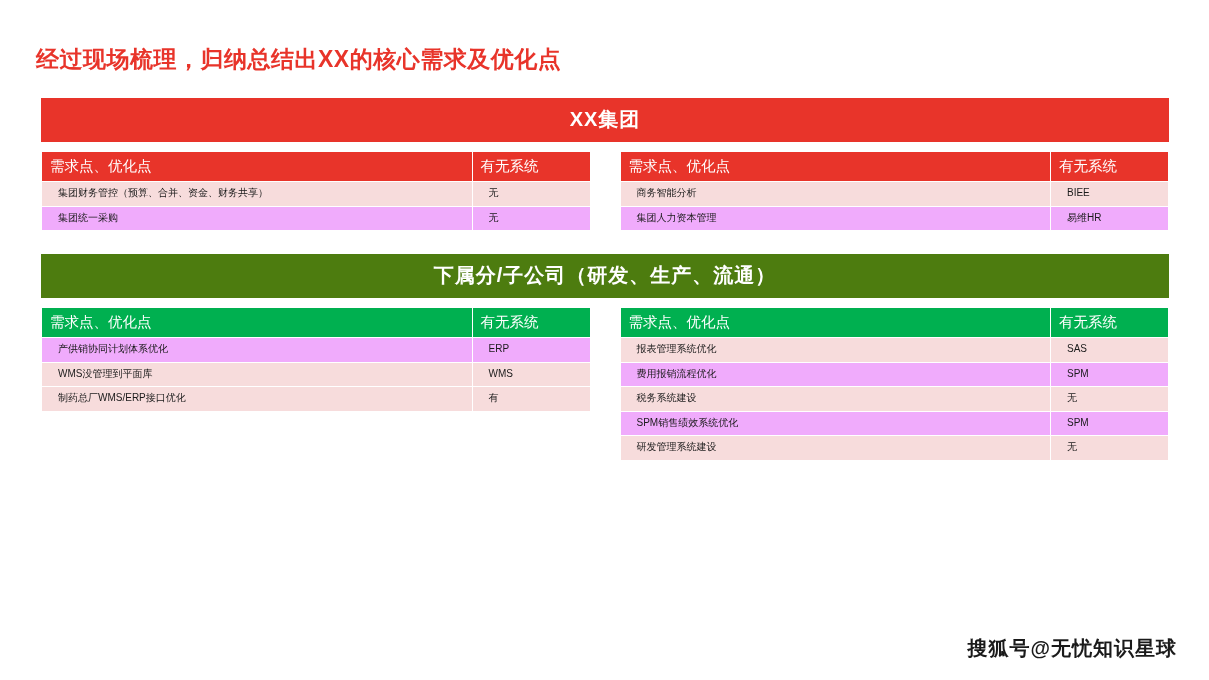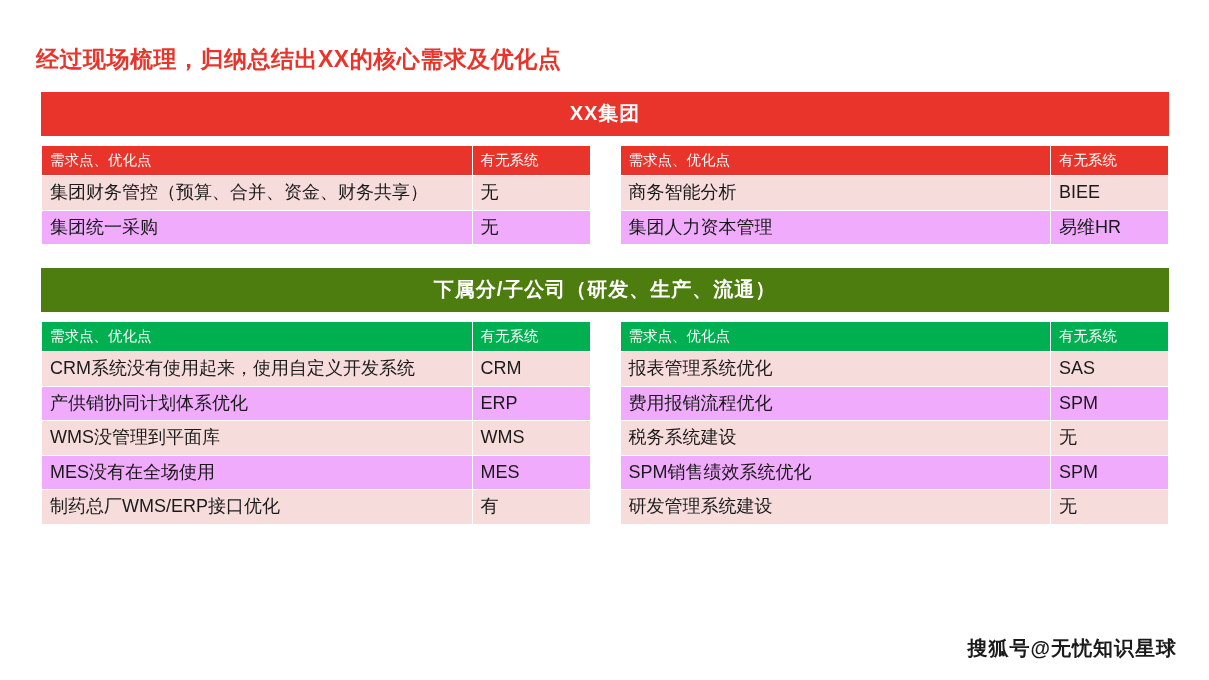--- a/index.html
+++ b/index.html
@@ -26,21 +26,21 @@
     top: 44px;
     font-size: 23px;
     font-weight: bold;
     color: #e8342a;
     letter-spacing: 0.5px;
     white-space: nowrap;
   }
   .content {
     position: absolute;
     left: 41px;
-    top: 92px;
+    top: 98px;
     width: 1128px;
   }
   .section-banner {
     width: 100%;
     box-sizing: border-box;
     text-align: center;
     font-size: 20px;
     font-weight: bold;
     color: #ffffff;
     padding: 8px 0 9px 0;
@@ -58,22 +58,22 @@
     width: 552px;
   }
   table.data {
     width: 100%;
     border-collapse: collapse;
     table-layout: fixed;
   }
   table.data th,
   table.data td {
     border: 1px solid #ffffff;
-    font-size: 18px;
-    padding: 5px 8px 6px 8px;
+    font-size: 10px;
+    padding: 5px 8px 6px 16px;
     text-align: left;
     vertical-align: middle;
     line-height: 1.25;
     box-sizing: border-box;
   }
   table.data th {
     color: #ffffff;
     font-weight: normal;
     font-size: 14.5px;
     padding: 5px 8px 6px 8px;
@@ -158,36 +158,28 @@
     <div class="tables-row">
       <div class="half">
         <table class="data">
           <thead>
             <tr class="hdr-green">
               <th>需求点、优化点</th>
               <th class="col-sys">有无系统</th>
             </tr>
           </thead>
           <tbody>
-            <tr class="row-a">
-              <td class="cell">CRM系统没有使用起来，使用自定义开发系统</td>
-              <td class="cell col-sys">CRM</td>
-            </tr>
             <tr class="row-b">
               <td class="cell">产供销协同计划体系优化</td>
               <td class="cell col-sys">ERP</td>
             </tr>
             <tr class="row-a">
               <td class="cell">WMS没管理到平面库</td>
               <td class="cell col-sys">WMS</td>
             </tr>
-            <tr class="row-b">
-              <td class="cell">MES没有在全场使用</td>
-              <td class="cell col-sys">MES</td>
-            </tr>
             <tr class="row-a">
               <td class="cell">制药总厂WMS/ERP接口优化</td>
               <td class="cell col-sys">有</td>
             </tr>
           </tbody>
         </table>
       </div>
 
       <div class="half">
         <table class="data">

